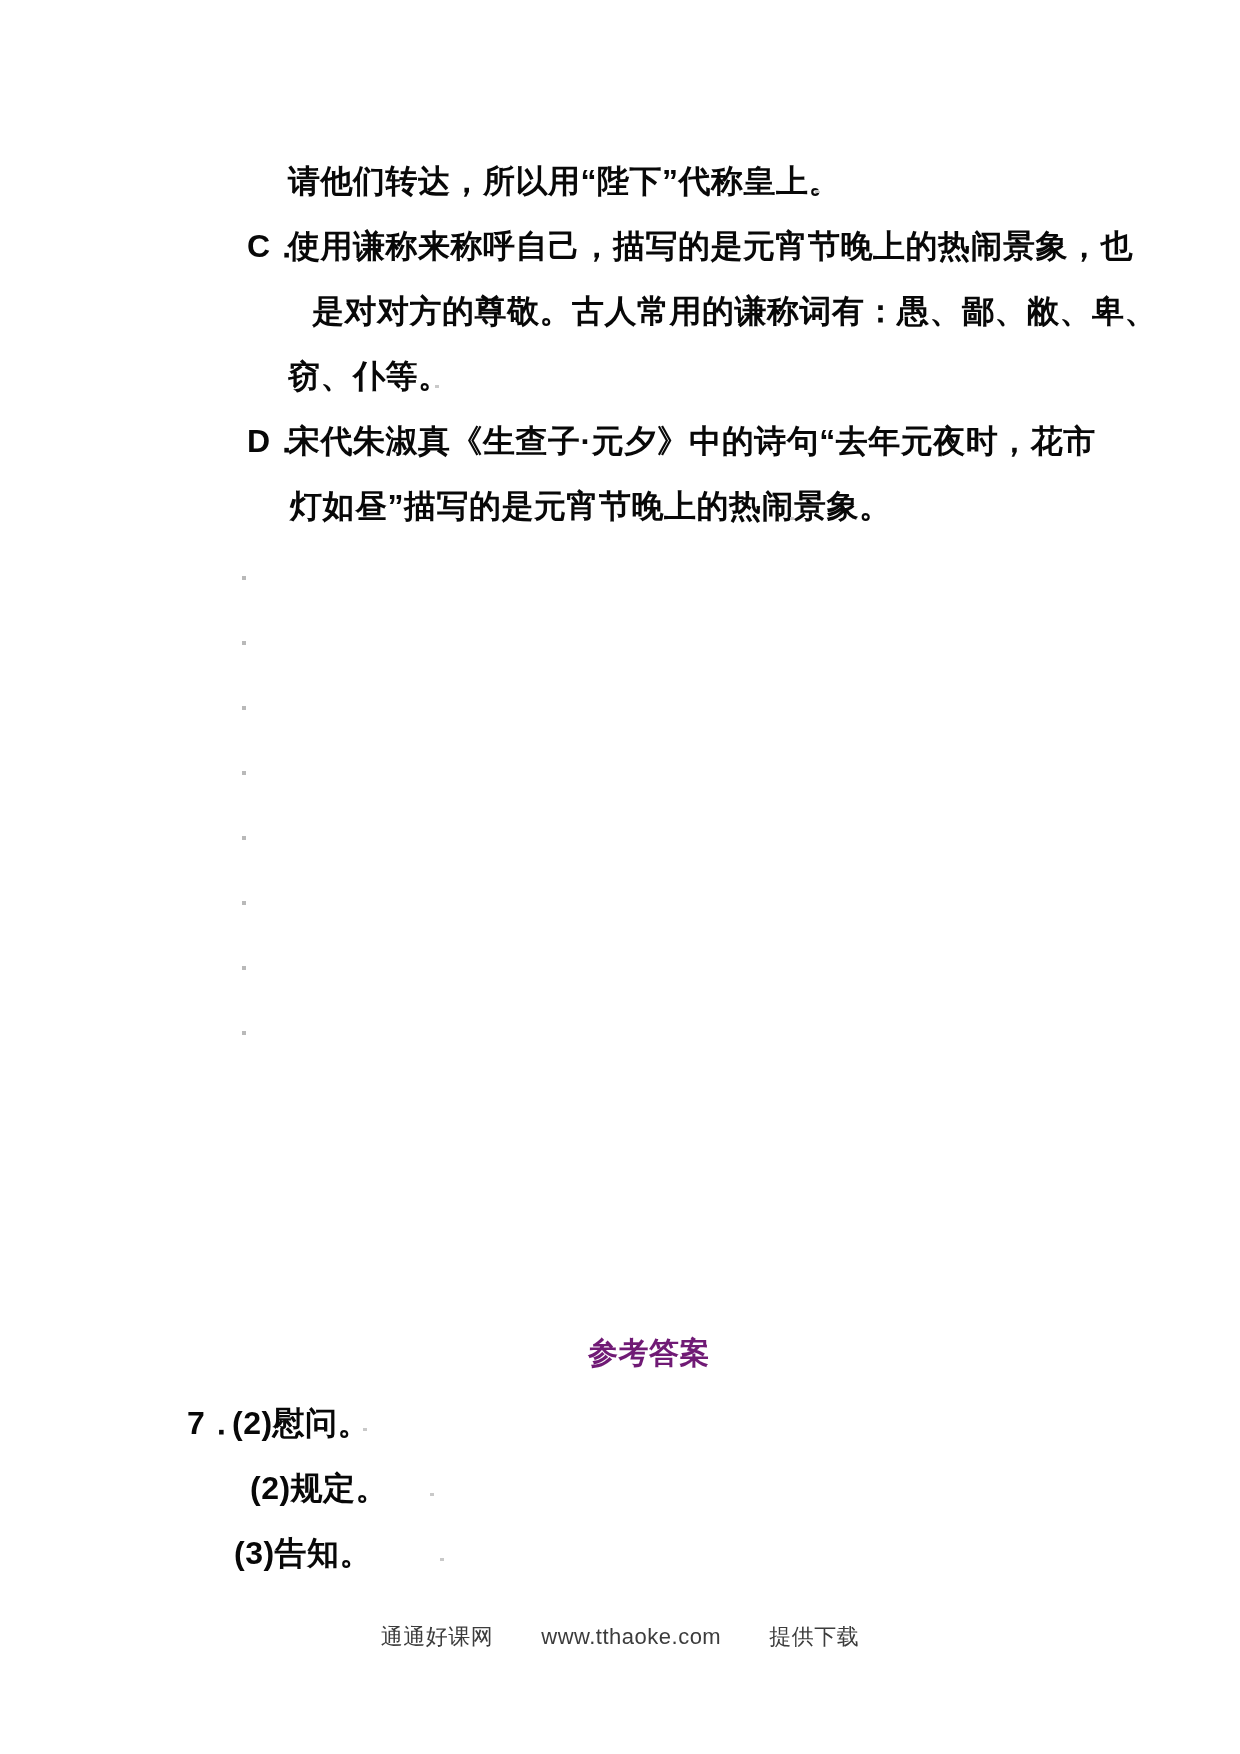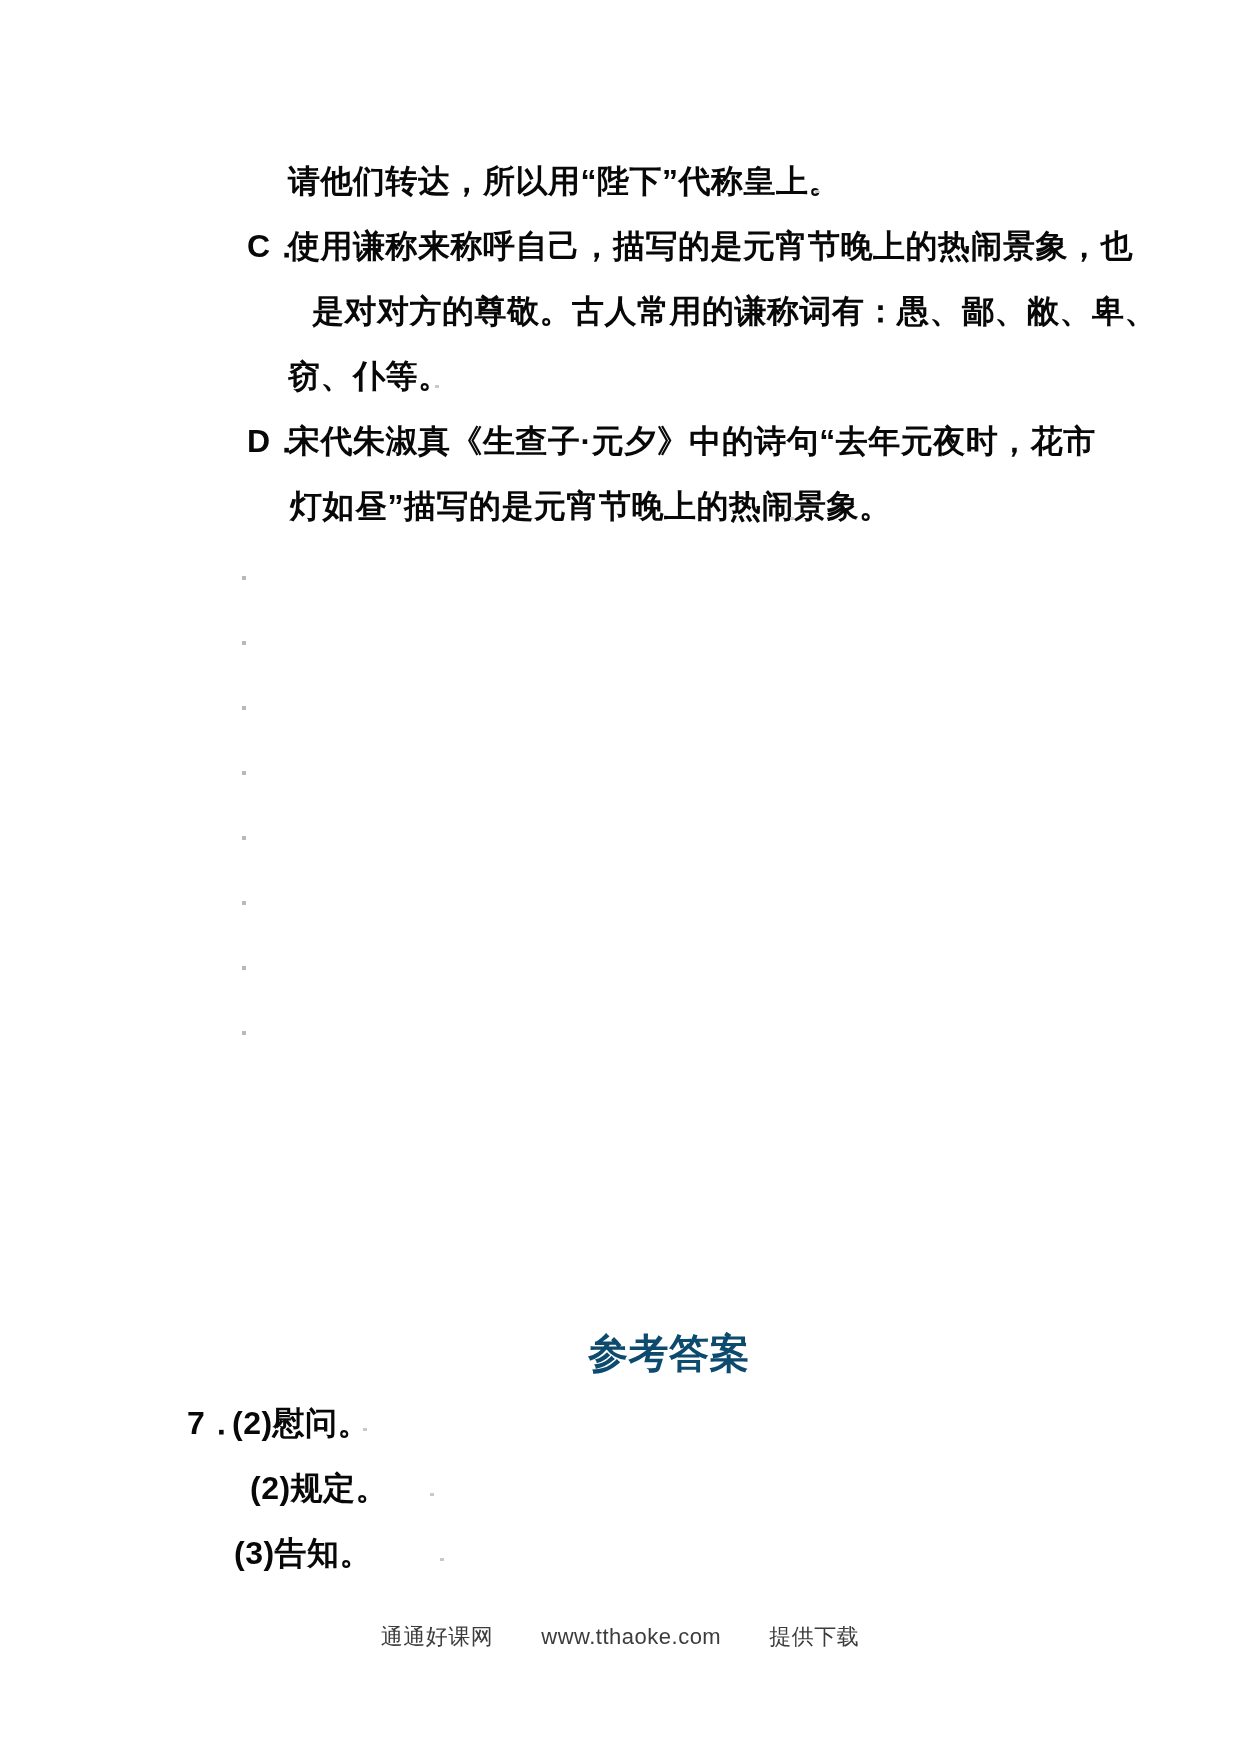--- a/index.html
+++ b/index.html
@@ -30,24 +30,24 @@
   .ans-label {
     display: inline-block;
     width: 45px;
     font-weight: bold;
     color: #080808;
   }
   .answer-title {
     position: absolute;
     left: 588px;
     top: 1336px;
-    font-size: 40px;
+    font-size: 30px;
     line-height: 34px;
     font-weight: bold;
-    color: #0c4a6e;
+    color: #701a75;
     letter-spacing: 0.5px;
     white-space: nowrap;
   }
   .footer {
     position: absolute;
     left: 0;
     right: 0;
     top: 1624px;
     text-align: center;
     font-size: 22px;

